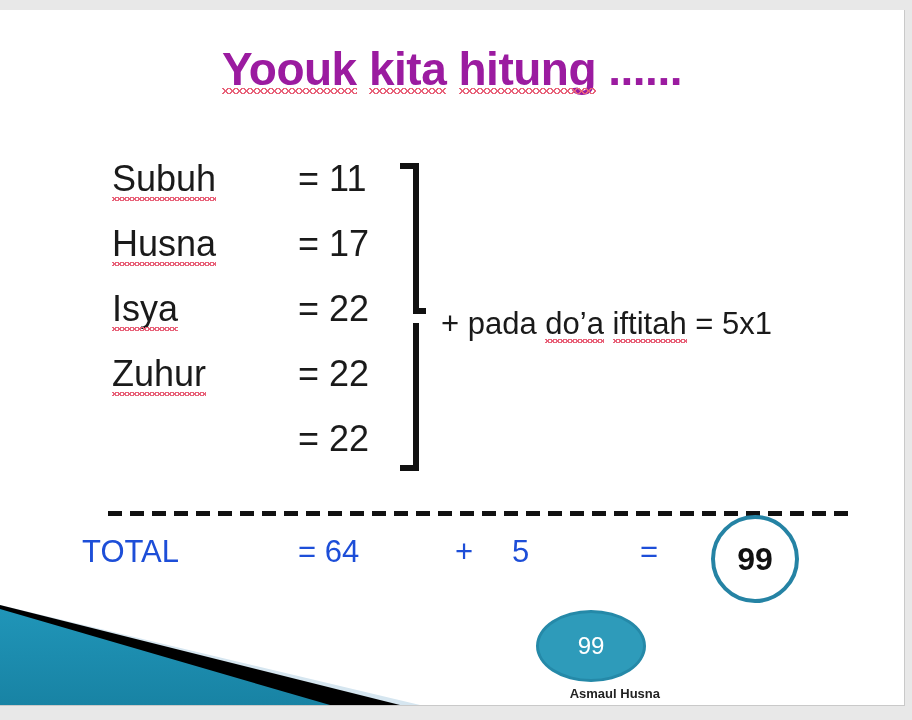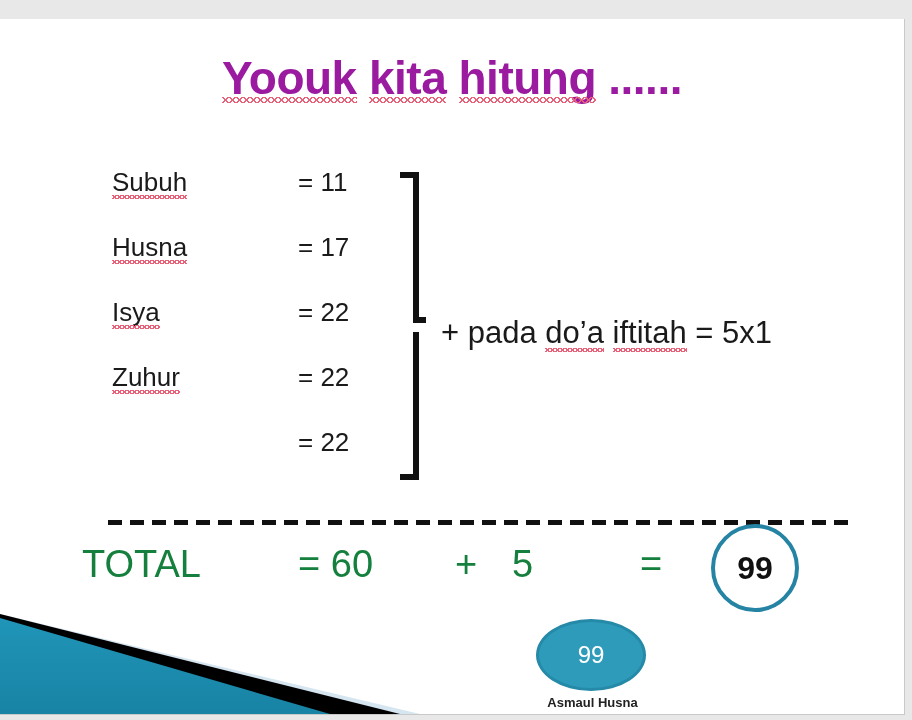--- a/index.html
+++ b/index.html
@@ -17,21 +17,20 @@
   #slide-wrap {
     position: absolute;
     left: 0;
     top: 10px;
     width: 904px;
     height: 695px;
     background: #ffffff;
     border-right: 1px solid #c9c9c9;
     border-bottom: 1px solid #c9c9c9;
     overflow: hidden;
-    margin-top: 9px;
   }
 
   
   #slide-title {
     position: absolute;
     left: 0;
     top: 32px;
     width: 904px;
     text-align: center;
     font-size: 46px;
@@ -66,21 +65,21 @@
   
   #prayer-list {
     position: absolute;
     left: 112px;
     top: 148px;
     width: 320px;
   }
   .prayer-row {
     position: relative;
     height: 65px;
-    font-size: 26px;
+    font-size: 36px;
     color: #1a1a1a;
     white-space: nowrap;
   }
   .prayer-name {
     position: absolute;
     left: 0;
     top: 0;
   }
   .prayer-value {
     position: absolute;
@@ -119,22 +118,22 @@
     background-repeat: repeat-x;
   }
 
   
   #total-row {
     position: absolute;
     left: 0;
     top: 524px;
     width: 904px;
     height: 52px;
-    font-size: 38px;
-    color: #15803d;
+    font-size: 31px;
+    color: #1d4ed8;
     white-space: nowrap;
   }
   #total-row > span { position: absolute; top: 0; }
   #total-label { left: 82px; }
   #total-sum   { left: 298px; }
   #total-plus  { left: 455px; }
   #total-extra { left: 512px; }
   #total-eq    { left: 640px; }
 
   #result-circle {
@@ -200,21 +199,21 @@
     align-items: center;
     justify-content: center;
     font-size: 24px;
     color: #ffffff;
   }
   #badge-caption {
     position: absolute;
     left: 0;
     top: 80px;
     width: 135px;
-    text-align: center;
+    text-align: right;
     font-size: 13px;
     font-weight: bold;
     color: #222;
   }
 </style>
 </head>
 <body>
 
 <div id="slide-wrap">
 
@@ -245,21 +244,21 @@
   <svg id="brace" viewBox="0 0 34 310">
     <path d="M4 4 H20 V149 H30 M20 161 V306 H4" fill="none" stroke="#111" stroke-width="6" stroke-linecap="butt"></path>
   </svg>
 
   <div id="brace-note">+ pada <span class="sq">do’a</span> <span class="sq">iftitah</span> = 5x1</div>
 
   <div id="dashed-line"></div>
 
   <div id="total-row">
     <span id="total-label">TOTAL</span>
-    <span id="total-sum">= 60</span>
+    <span id="total-sum">= 64</span>
     <span id="total-plus">+</span>
     <span id="total-extra">5</span>
     <span id="total-eq">=</span>
   </div>
 
   <div id="result-circle"></div>
   <div id="result-value" style="left:711px; top:505px;">99</div>
 
   <svg id="corner-decor" viewBox="0 0 520 130" preserveAspectRatio="none">
     <defs>

